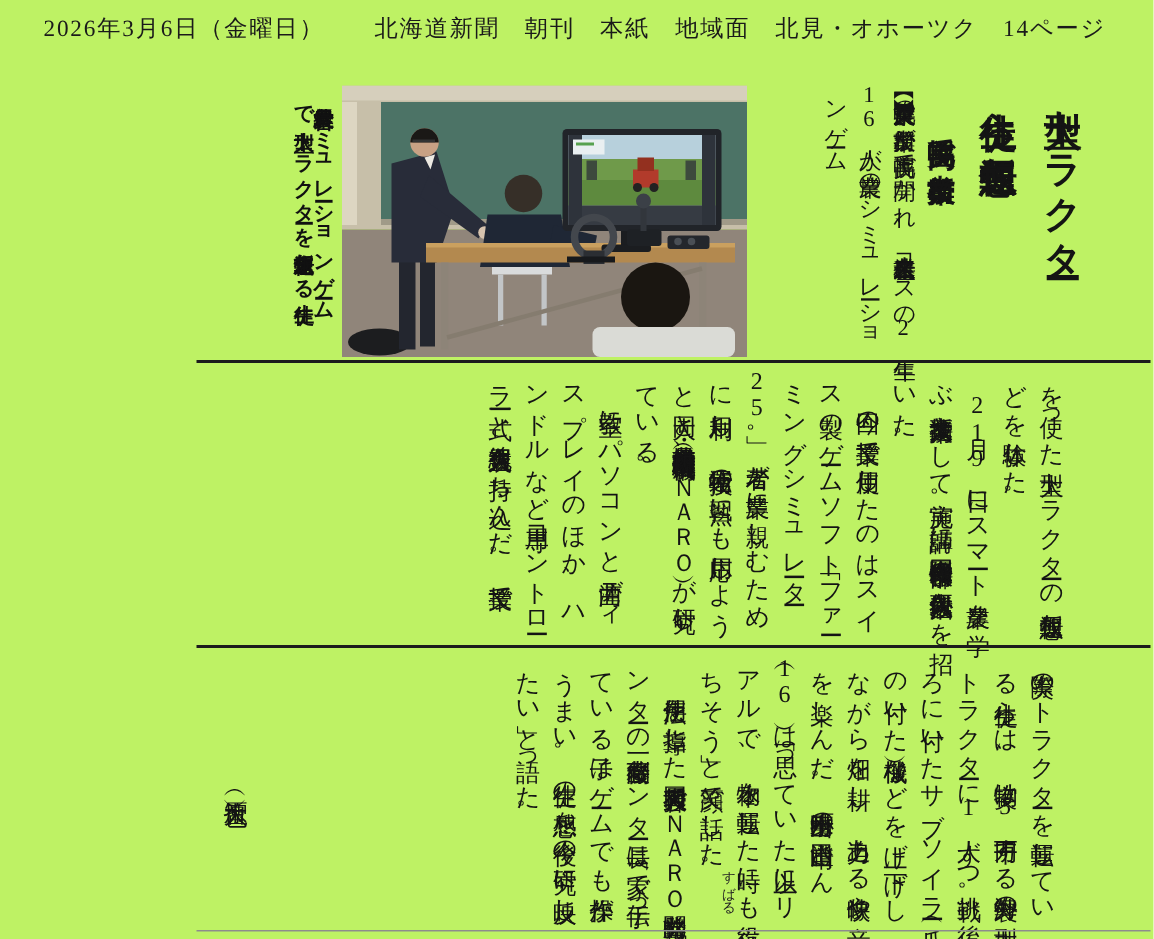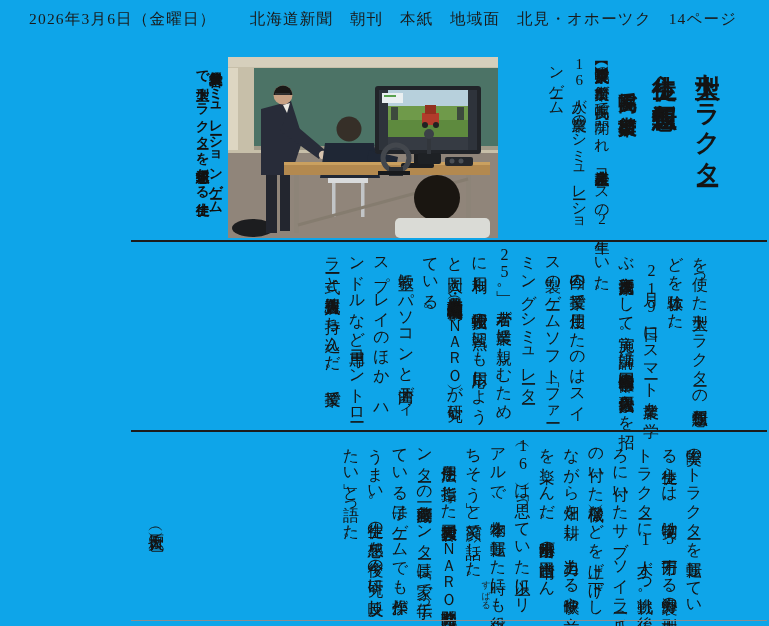--- a/index.html
+++ b/index.html
@@ -1,17 +1,17 @@
 <!DOCTYPE html>
 <html lang="ja"><head>
 <meta charset="utf-8">
 <style>
   html,body { margin:0; padding:0; background:#ffffff; }
   .page {
-    position:relative; width:769px; height:626px; background:#0ea5e9;
+    position:relative; width:769px; height:626px; background:#bef264;
     overflow:hidden; font-family:"Liberation Serif","DejaVu Serif",serif;
     color:#141414;
   }
   .page-header {
     position:absolute; left:29px; top:9px; font-size:15.5px;
     letter-spacing:1.2px; white-space:pre; color:#1a1a1a;
   }
   .vert { writing-mode:vertical-rl; text-orientation:upright; }
   .headline {
     position:absolute; top:55px; right:40px; height:188px;

